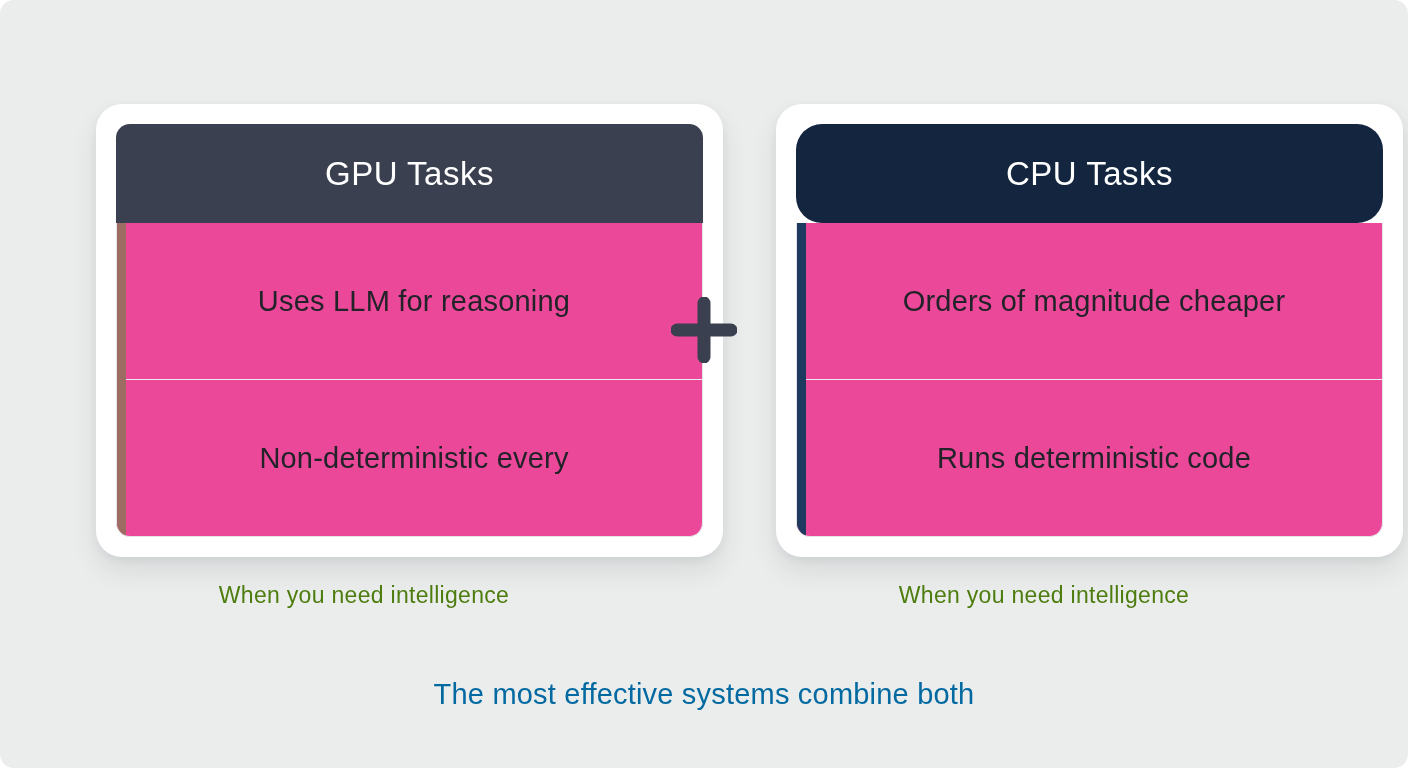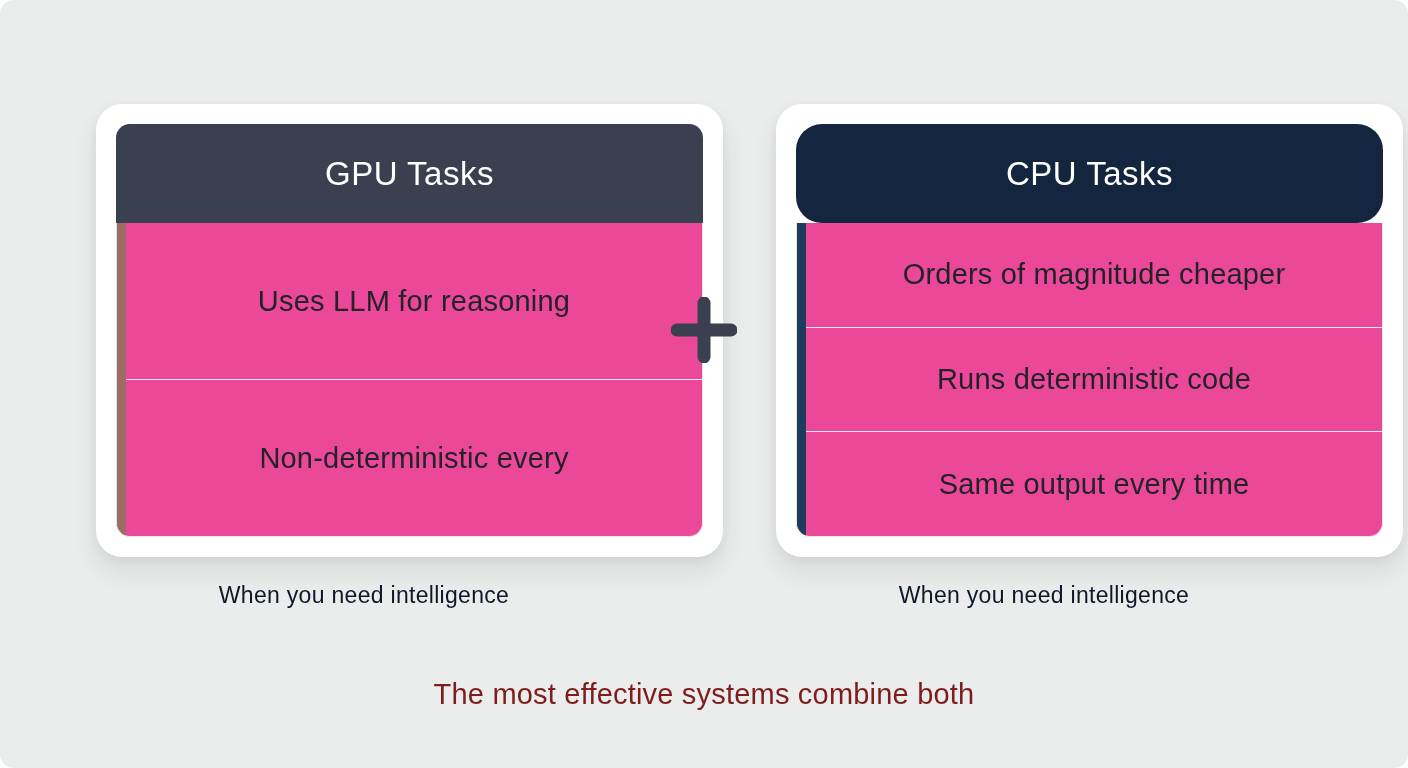--- a/index.html
+++ b/index.html
@@ -81,40 +81,40 @@
     font-size: 29px;
     color: #212329;
     border-bottom: 1px solid #ececec;
     letter-spacing: 0.2px;
   }
   .row:last-child { border-bottom: none; }
   .card-caption {
     margin-top: 25px;
     text-align: center;
     font-size: 23px;
-    color: #0f172a;
+    color: #4d7c0f;
     letter-spacing: 0.3px;
   }
   .plus-col {
     width: 66px;
     flex: 0 0 66px;
     margin-top: 193px;
     display: flex;
     align-items: center;
     justify-content: center;
   }
   .plus-col svg { display: block; }
   .footer-text {
     position: absolute;
     top: 678px;
     left: 0;
     right: 0;
     text-align: center;
     font-size: 29px;
-    color: #7f1d1d;
+    color: #0369a1;
     letter-spacing: 0.2px;
   }
 </style>
 </head>
 <body>
 
 <div class="canvas" style="background-color: rgb(235, 237, 236);">
 
   <div class="columns">
 
@@ -147,21 +147,20 @@
       <div class="card-outer">
         <div class="card-inner">
           <div class="card-header" style="background-color: rgb(20, 38, 63); border-radius: 26px;">
             <span>CPU Tasks</span>
           </div>
           <div class="card-body">
             <div class="accent-stripe" style="background-color: rgb(30, 58, 95);"></div>
             <div class="rows">
               <div class="row">Orders of magnitude cheaper</div>
               <div class="row">Runs deterministic code</div>
-              <div class="row">Same output every time</div>
             </div>
           </div>
         </div>
       </div>
       <div class="card-caption">When you need intelligence</div>
     </div>
 
   </div>
 
   <div class="footer-text">The most effective systems combine both</div>

